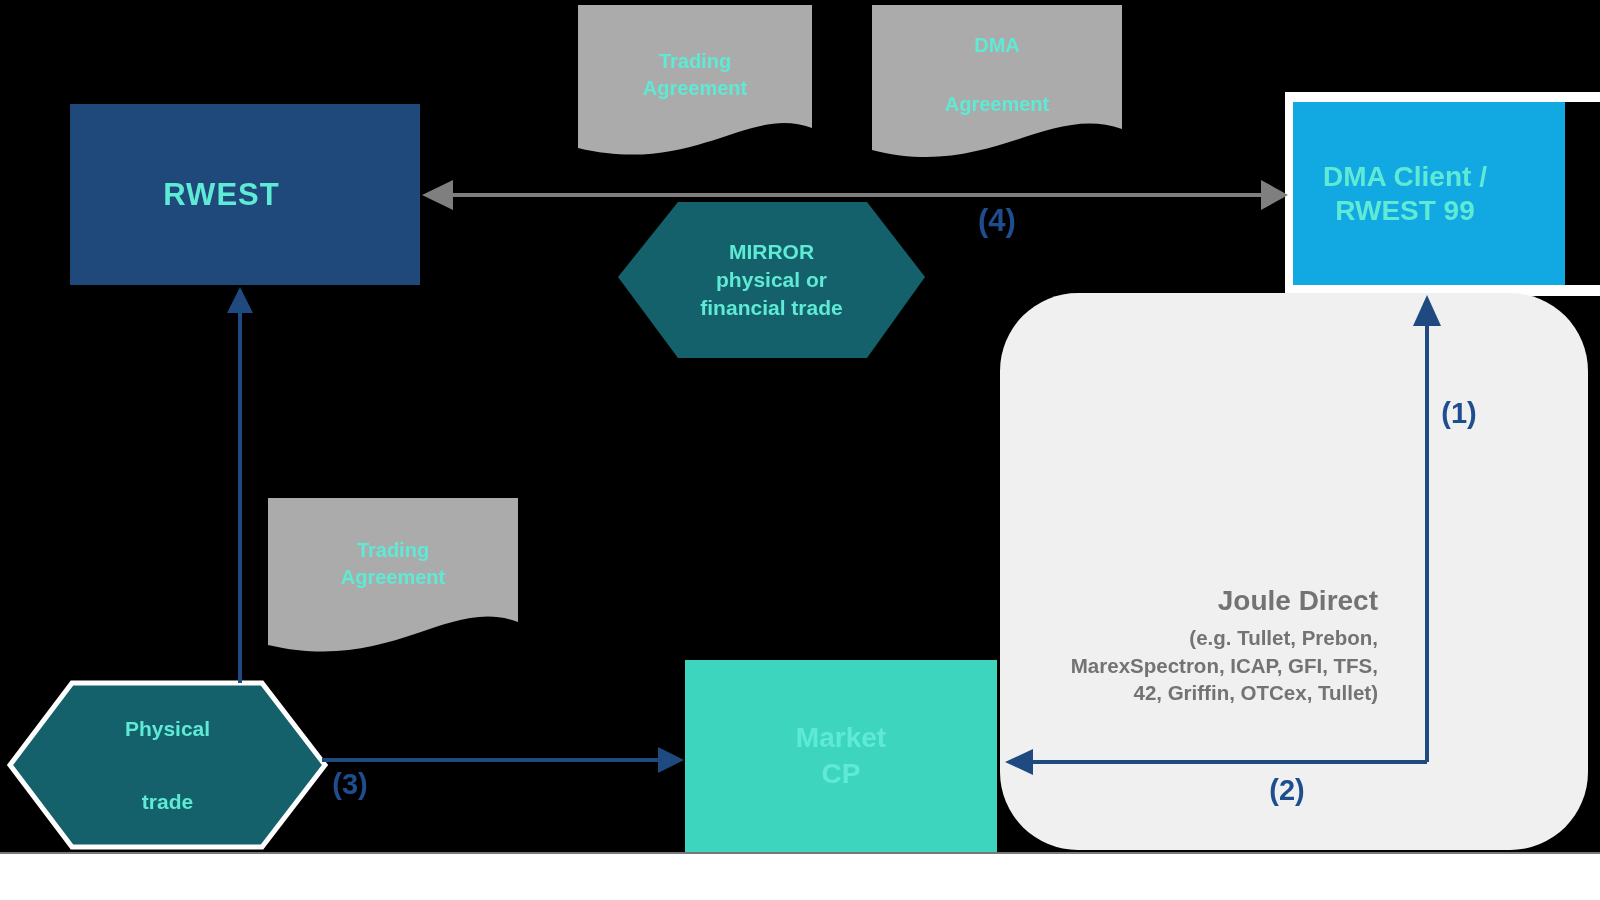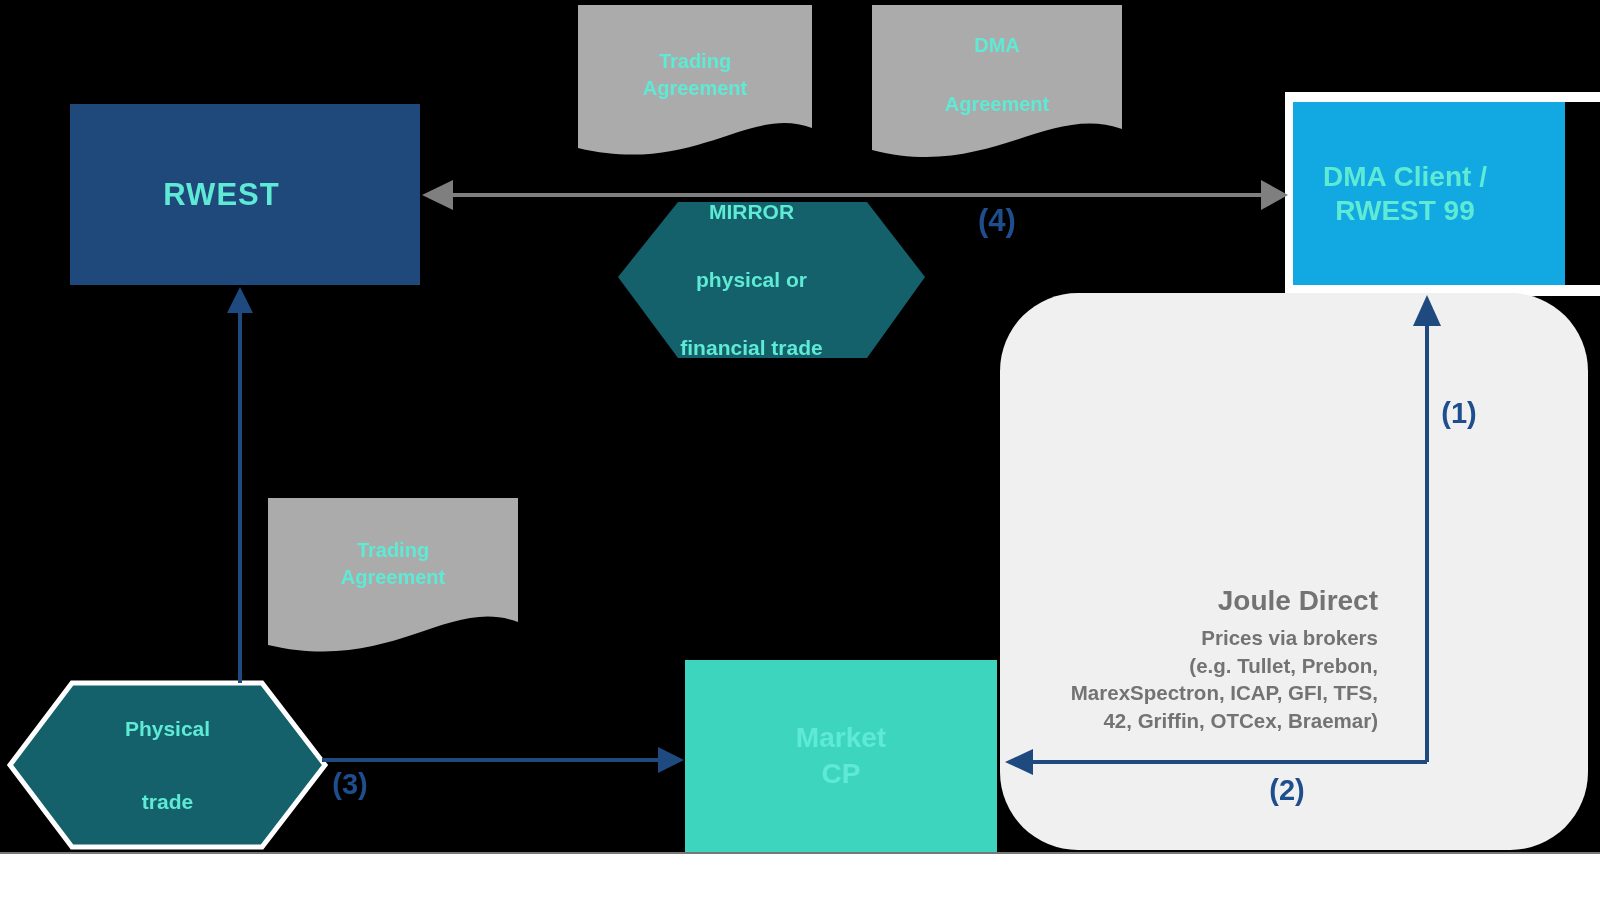--- a/index.html
+++ b/index.html
@@ -18,21 +18,21 @@
   .dma-black-patch{left:1565px;top:102px;width:35px;height:183px;background:#000;z-index:2;}
   .joule-box{left:1000px;top:293px;width:588px;height:557px;background:#F0F0F1;border-radius:78px;z-index:2;}
   .market-box{left:685px;top:660px;width:312px;height:192px;background:#3ED5BE;z-index:2;}
   .footer-strip{left:0;top:852px;width:1600px;height:48px;background:#FFFFFF;border-top:2px solid #787878;z-index:0;}
 
   
   .node-text{position:absolute;z-index:4;display:flex;flex-direction:column;align-items:center;justify-content:center;color:#5eead4;text-align:center;font-weight:700;}
   .rwest-text{left:70px;top:104px;width:303px;height:181px;font-size:31px;letter-spacing:1px;}
   .dma-text{left:1293px;top:102px;width:224px;height:183px;font-size:28px;line-height:34px;}
   .market-text{left:685px;top:660px;width:312px;height:192px;font-size:28px;line-height:36px;border-radius:16px;}
-  .mirror-text{left:598px;top:202px;width:307px;height:156px;font-size:21px;line-height:28px;gap:40px;}
+  .mirror-text{left:618px;top:202px;width:307px;height:156px;font-size:21px;line-height:28px;}
   .physical-text{left:10px;top:683px;width:315px;height:164px;font-size:21px;line-height:30px;gap:43px;}
   .doc-text{font-size:20px;line-height:27px;}
   .doc1-text{left:578px;top:5px;width:234px;height:140px;}
   .doc2-text{left:872px;top:5px;width:250px;height:140px;gap:32px;}
   .doc3-text{left:268px;top:498px;width:250px;height:132px;}
 
   .joule-text{position:absolute;z-index:4;left:978px;top:584px;width:400px;text-align:right;color:#737373;}
   .joule-title{font-size:28px;font-weight:700;line-height:34px;margin-bottom:6px;}
   .joule-line{font-size:20.5px;font-weight:600;line-height:27.5px;}
 
@@ -129,24 +129,23 @@
     <span>Agreement</span>
   </div>
 
   <div class="node-text doc-text doc3-text">
     <span>Trading</span>
     <span>Agreement</span>
   </div>
 
   <div class="joule-text">
     <div class="joule-title">Joule Direct</div>
-    <div class="joule-line">Prices via brokers</div>
     <div class="joule-line">(e.g. Tullet, Prebon,</div>
     <div class="joule-line">MarexSpectron, ICAP, GFI, TFS,</div>
-    <div class="joule-line">42, Griffin, OTCex, Braemar)</div>
+    <div class="joule-line">42, Griffin, OTCex, Tullet)</div>
   </div>
 
   <div class="flow-label lbl-1">(1)</div>
   <div class="flow-label lbl-2">(2)</div>
   <div class="flow-label lbl-3">(3)</div>
   <div class="flow-label lbl-4">(4)</div>
 
 </div>
 
 </body></html>

